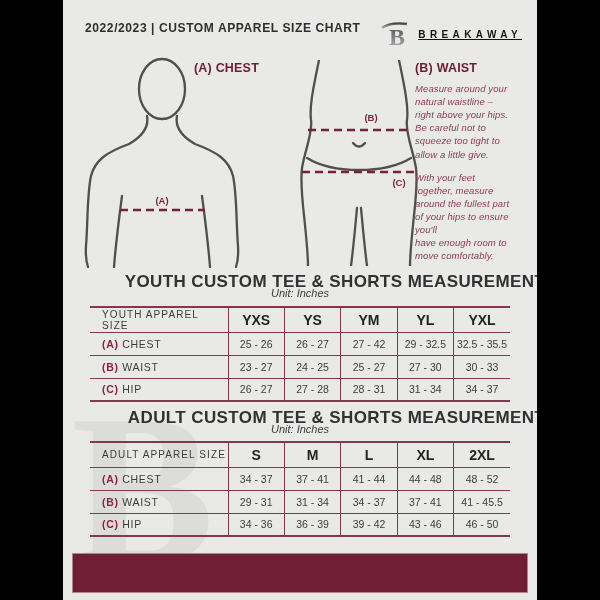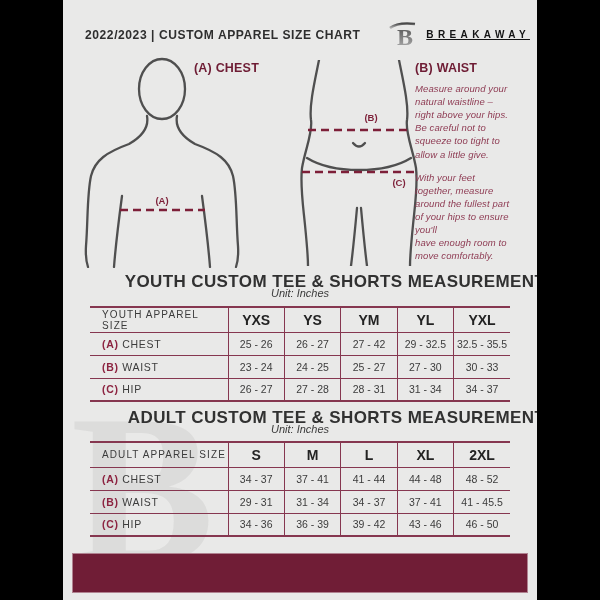--- a/index.html
+++ b/index.html
@@ -18,21 +18,21 @@
     position:relative;
     overflow:hidden;
   }
   .paper{
     position:absolute;left:63px;top:0;width:474px;height:600px;
     background:#e9e9e8;overflow:hidden;
   }
   
   .header-bar{
     position:absolute;left:22px;right:20px;top:20px;height:28px;
-    display:flex;justify-content:space-between;align-items:center;z-index:2;gap:8px;
+    display:flex;justify-content:space-between;align-items:flex-start;z-index:2;
   }
   .doc-title{
     font-size:13px;font-weight:bold;color:#2e2e2e;letter-spacing:.6px;
     transform:scaleX(.93);transform-origin:left center;white-space:nowrap;
   }
   .brand{display:flex;align-items:center;gap:7px;}
   .brand-name{font-size:10px;font-weight:bold;color:#141414;letter-spacing:4.4px;white-space:nowrap;text-decoration:underline;}
   
   .guide-heading{font-size:12.5px;font-weight:bold;color:var(--heading);letter-spacing:.2px;margin-bottom:7px;}
   .guide-body{
@@ -170,21 +170,21 @@
           <tr>
             <td><span class="prefix">(A)</span> CHEST</td>
             <td>25 - 26</td>
             <td>26 - 27</td>
             <td>27 - 42</td>
             <td>29 - 32.5</td>
             <td>32.5 - 35.5</td>
           </tr>
           <tr>
             <td><span class="prefix">(B)</span> WAIST</td>
-            <td>23 - 24</td>
+            <td>23 - 27</td>
             <td>24 - 25</td>
             <td>25 - 27</td>
             <td>27 - 30</td>
             <td>30 - 33</td>
           </tr>
           <tr>
             <td><span class="prefix">(C)</span> HIP</td>
             <td>26 - 27</td>
             <td>27 - 28</td>
             <td>28 - 31</td>

